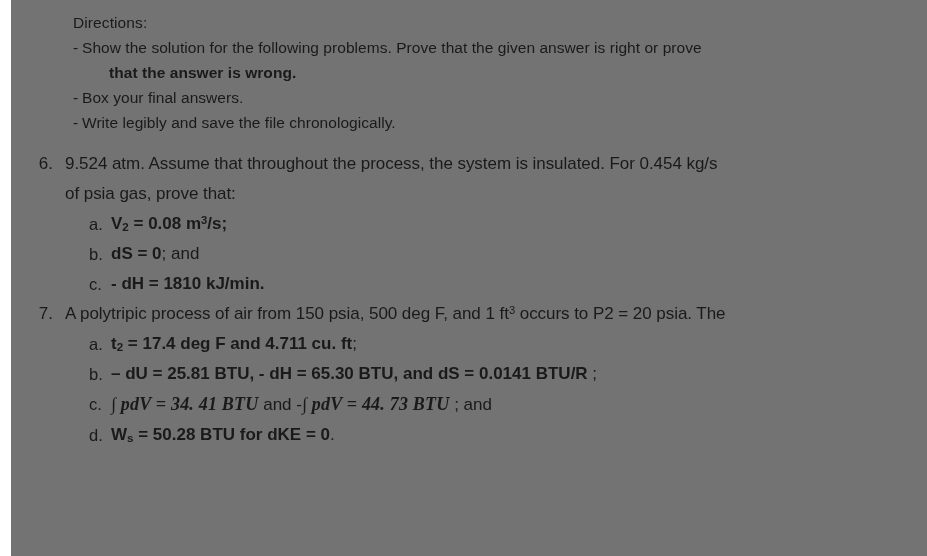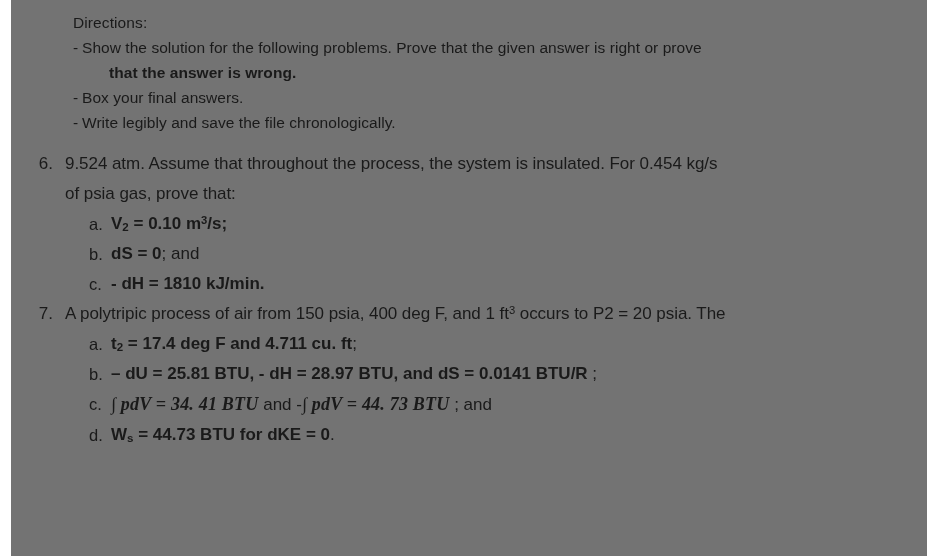--- a/index.html
+++ b/index.html
@@ -142,64 +142,64 @@
 
 
         <div class="ptext">9.524 atm. Assume that throughout the process, the system is insulated. For 0.454 kg/s</div>
 
         <div class="ptext">of psia gas, prove that:</div>
 
         <div class="subs">
 
           <div class="sub">
             <div class="sub-letter">a.</div>
-            <div class="sub-text"><span class="b">V</span><sub class="b">2</sub><span class="b"> = 0.10 m</span><sup class="b">3</sup><span class="b">/s;</span></div>
+            <div class="sub-text"><span class="b">V</span><sub class="b">2</sub><span class="b"> = 0.08 m</span><sup class="b">3</sup><span class="b">/s;</span></div>
           </div>
 
           <div class="sub">
             <div class="sub-letter">b.</div>
             <div class="sub-text"><span class="b">dS = 0</span><span>; and</span></div>
           </div>
 
           <div class="sub">
             <div class="sub-letter">c.</div>
             <div class="sub-text"><span class="b">- dH = 1810 kJ/min.</span></div>
           </div>
 
         </div>
       </div>
     </div>
 
     <div class="problem">
       <div class="num">7.</div>
       <div class="body">
 
-        <div class="ptext"><span>A polytripic process of air from 150 psia, 400 deg F, and 1 ft</span><sup>3</sup><span> occurs to P2 = 20 psia. The</span></div>
+        <div class="ptext"><span>A polytripic process of air from 150 psia, 500 deg F, and 1 ft</span><sup>3</sup><span> occurs to P2 = 20 psia. The</span></div>
 
 
         <div class="subs">
 
           <div class="sub">
             <div class="sub-letter">a.</div>
             <div class="sub-text"><span class="b">t</span><sub class="b">2</sub><span class="b"> = 17.4 deg F and 4.711 cu. ft</span><span>;</span></div>
           </div>
 
           <div class="sub">
             <div class="sub-letter">b.</div>
-            <div class="sub-text"><span class="b">– dU = 25.81 BTU, - dH = 28.97 BTU, and dS = 0.0141 BTU/R</span><span> ;</span></div>
+            <div class="sub-text"><span class="b">– dU = 25.81 BTU, - dH = 65.30 BTU, and dS = 0.0141 BTU/R</span><span> ;</span></div>
           </div>
 
           <div class="sub">
             <div class="sub-letter">c.</div>
             <div class="sub-text"><span class="math">∫ pdV = 34. 41 BTU</span><span> and -</span><span class="math">∫ pdV = 44. 73 BTU</span><span> ; and</span></div>
           </div>
 
           <div class="sub">
             <div class="sub-letter">d.</div>
-            <div class="sub-text"><span class="b">W</span><sub class="b">s</sub><span class="b"> = 44.73 BTU for dKE = 0</span><span>.</span></div>
+            <div class="sub-text"><span class="b">W</span><sub class="b">s</sub><span class="b"> = 50.28 BTU for dKE = 0</span><span>.</span></div>
           </div>
 
         </div>
       </div>
     </div>
 
   </div>
 </div>
 
 </body></html>

